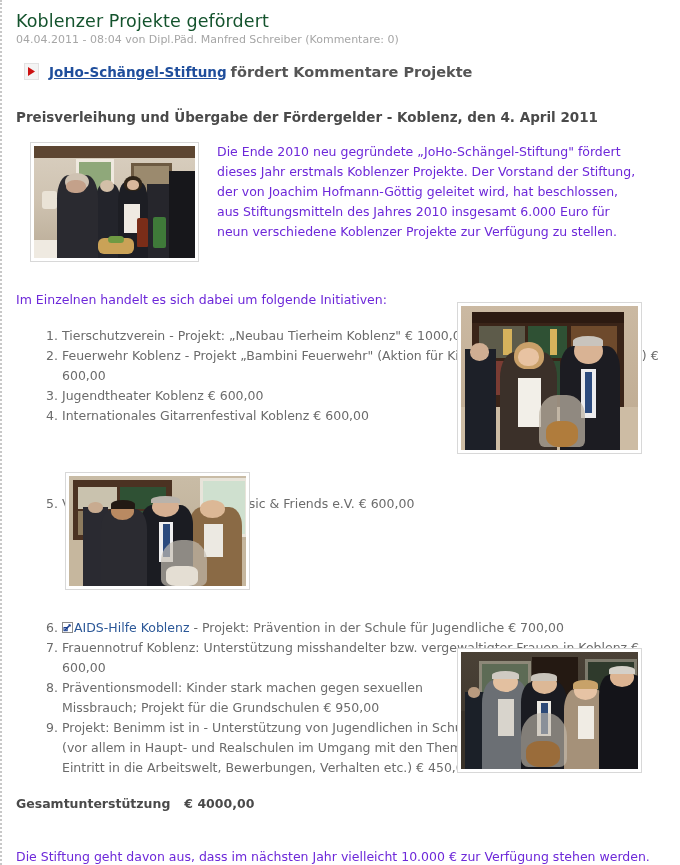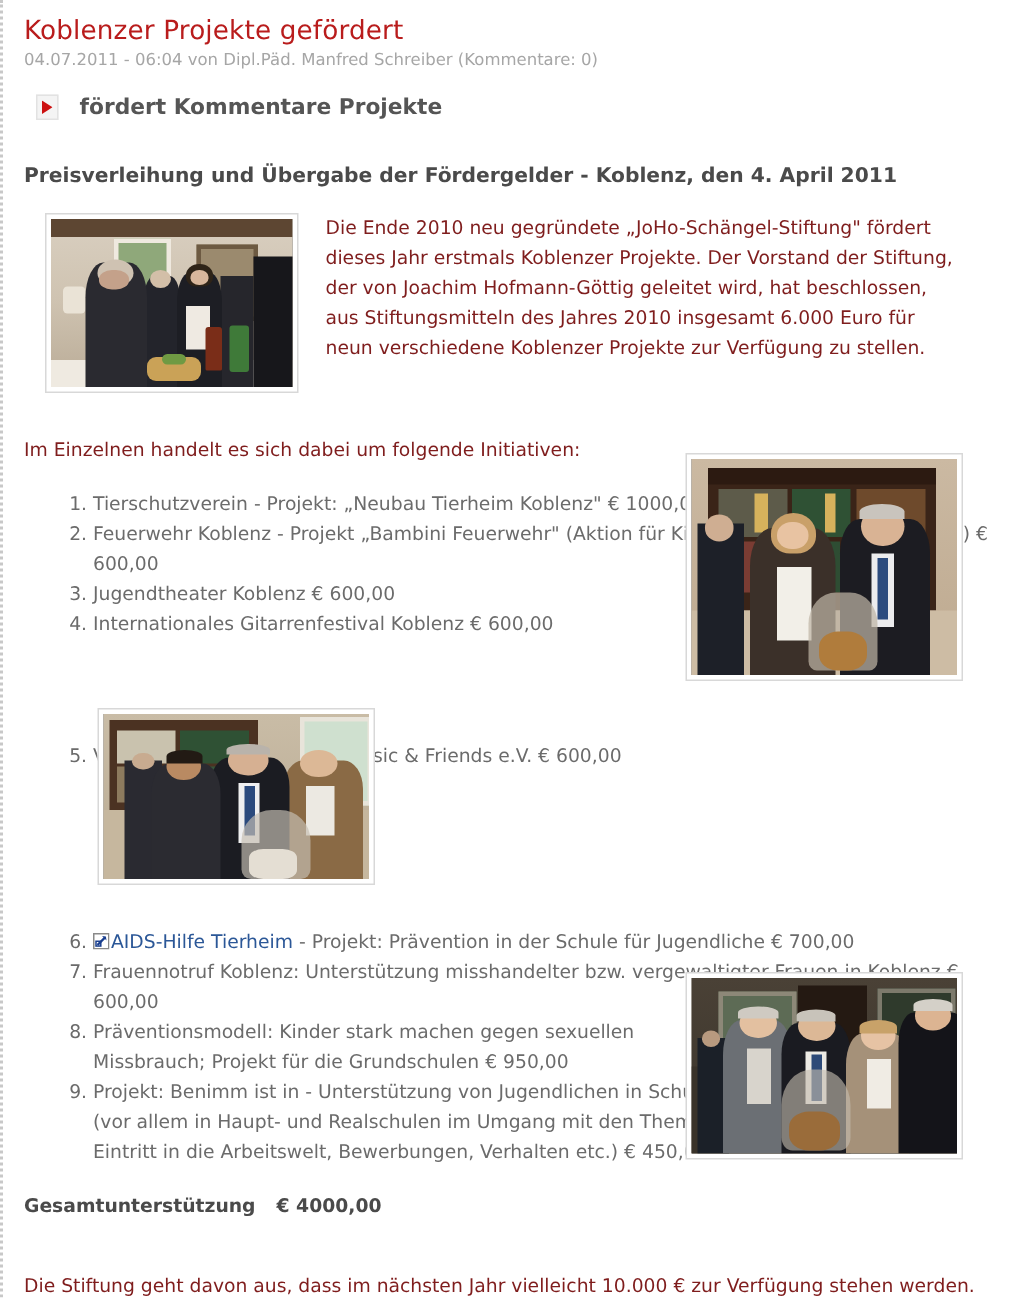--- a/index.html
+++ b/index.html
@@ -21,21 +21,21 @@
     border-left: 2px dotted #c8c8c8;
     background: #ffffff;
   }
   .inner {
     position: relative;
     padding: 10px 14px 0 14px;
   }
 
   
   .post-title {
-    color: #b91c1c;
+    color: #14532d;
     font-size: 17.5px;
     font-weight: normal;
     letter-spacing: 0.1px;
     margin: 0 0 1px 0;
     line-height: 22px;
   }
   .post-meta {
     color: #a6a6a6;
     font-size: 11px;
     line-height: 14px;
@@ -78,21 +78,21 @@
   .sub-heading {
     color: #4a4a4a;
     font-weight: bold;
     font-size: 13.5px;
     margin: 28px 0 0 0;
     line-height: 18px;
   }
 
   
   .body-text {
-    color: #7f1d1d;
+    color: #6d28d9;
     font-size: 12.5px;
     line-height: 20px;
   }
 
   
   .intro-block {
     margin-top: 16px;
     overflow: hidden;
   }
   .photo {
@@ -275,28 +275,29 @@
   .sD .gift{ left:34%; top:52%; width:26%; height:46%; background:rgba(196,188,174,0.62); border-radius:44% 44% 16% 16%; }
   .sD .gift2{left:37%; top:76%; width:19%; height:22%; background:#9a6c3a; border-radius:40%; }
 </style>
 </head>
 <body>
 
 <div class="page">
   <div class="inner">
 
     <h1 class="post-title">Koblenzer Projekte gefördert</h1>
-    <div class="post-meta">04.07.2011 - 06:04 von Dipl.Päd. Manfred Schreiber (Kommentare: 0)</div>
+    <div class="post-meta">04.04.2011 - 08:04 von Dipl.Päd. Manfred Schreiber (Kommentare: 0)</div>
 
     <div class="arrow-line">
       <span class="arrow-icon">
         <svg width="7" height="9" viewBox="0 0 7 9">
             <polygon points="0,0 7,4.5 0,9" fill="#cc1111"></polygon>
           </svg>
       </span>
+      <a class="lead-link" href="#">JoHo-Schängel-Stiftung</a>
       <span class="lead-rest">fördert Kommentare Projekte</span>
     </div>
 
     <div class="sub-heading">Preisverleihung und Übergabe der Fördergelder - Koblenz, den 4. April 2011</div>
 
     <div class="intro-block">
       <div class="photo photo-1">
         <div class="frame">
             <div class="scene sA">
           <div class="sh beam"></div>
@@ -339,21 +340,21 @@
               <polygon points="8.6,2.4 9,5 6,2" fill="#1a3f8f"></polygon>
               <rect x="2" y="5.5" width="3.2" height="3.2" fill="none" stroke="#1a3f8f" stroke-width="1"></rect>
             </svg></span><a class="ext-link" href="#">Django Reinhardt</a><span> Music &amp; Friends e.V.   € 600,00</span>
       </li>
       <li style="margin-top:104px;">
         <span class="ext-icon"><svg width="11" height="11" viewBox="0 0 11 11">
               <rect x="0.5" y="0.5" width="10" height="10" fill="#ffffff" stroke="#8a8a8a"></rect>
               <path d="M3 8 L8 3" stroke="#1a3f8f" stroke-width="1.6"></path>
               <polygon points="8.6,2.4 9,5 6,2" fill="#1a3f8f"></polygon>
               <rect x="2" y="5.5" width="3.2" height="3.2" fill="none" stroke="#1a3f8f" stroke-width="1"></rect>
-            </svg></span><a class="ext-link" href="#">AIDS-Hilfe Tierheim</a><span> - Projekt: Prävention in der Schule für Jugendliche   € 700,00</span>
+            </svg></span><a class="ext-link" href="#">AIDS-Hilfe Koblenz</a><span> - Projekt: Prävention in der Schule für Jugendliche   € 700,00</span>
       </li>
       <li><span>Frauennotruf Koblenz: Unterstützung misshandelter bzw. vergewaltigter Frauen in Koblenz   € 600,00</span></li>
       <li style="width:425px;"><span>Präventionsmodell: Kinder stark machen gegen sexuellen Missbrauch; Projekt für die Grundschulen € 950,00</span></li>
       <li style="width:425px;"><span>Projekt: Benimm ist in - Unterstützung von Jugendlichen in Schulen (vor allem in Haupt- und Realschulen im Umgang mit den Themen Eintritt in die Arbeitswelt, Bewerbungen, Verhalten etc.) € 450,00</span></li>
     </ol>
 
     <div class="total-line">
       <span>Gesamtunterstützung</span><span class="amount">€ 4000,00</span>
     </div>
 

